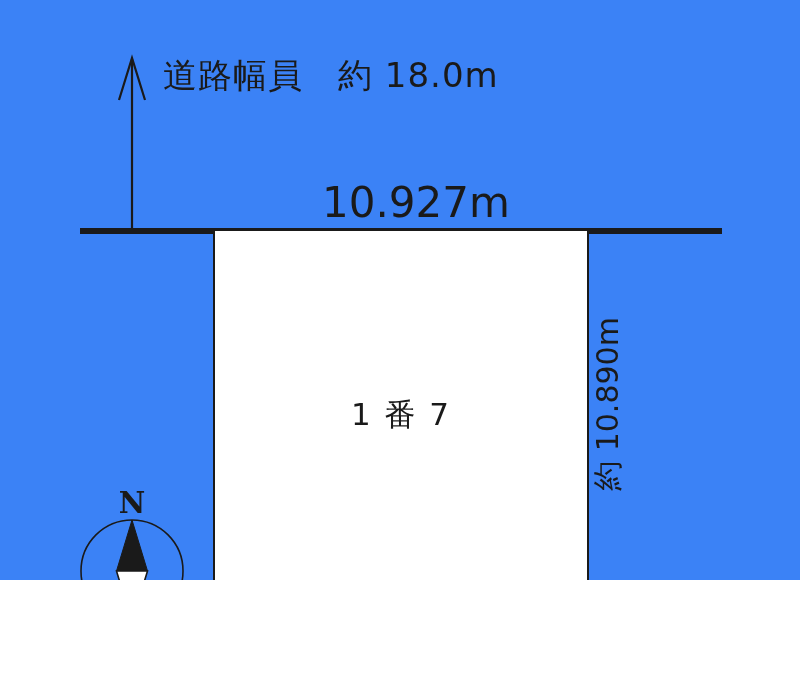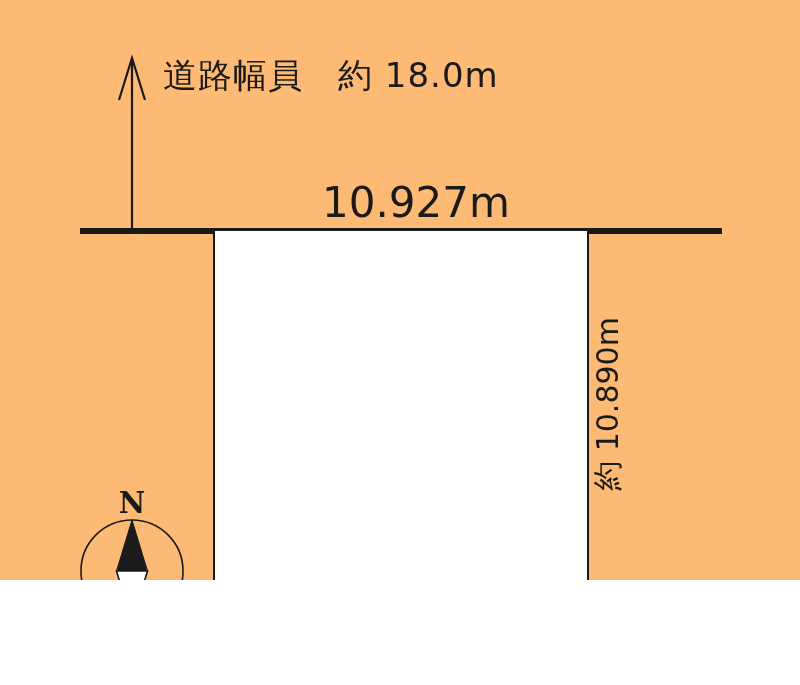--- a/index.html
+++ b/index.html
@@ -4,21 +4,21 @@
 <style>
   html, body {
     margin: 0;
     padding: 0;
     background: #ffffff;
   }
   .canvas {
     position: relative;
     width: 800px;
     height: 580px;
-    background: #fdba74;
+    background: #3b82f6;
     overflow: hidden;
     font-family: "DejaVu Sans", "Liberation Sans", sans-serif;
     color: #1a1a1a;
   }
   .abs { position: absolute; }
 
   
   .north-arrow {
     left: 108px;
     top: 50px;
@@ -114,20 +114,21 @@
   </svg>
 
   <div class="abs road-width-label">道路幅員　約 18.0m</div>
 
   <div class="abs frontage-label">10.927m</div>
 
   <div class="abs road-line"></div>
 
   <div class="abs plot-rect"></div>
 
+  <div class="abs lot-label">1 番 7</div>
 
   <div class="abs depth-label">約 10.890m</div>
 
   <div class="abs compass-n">N</div>
 
   <svg class="abs compass-rose" viewBox="0 0 108 110">
     <circle cx="54" cy="55" r="51" fill="none" stroke="#1a1a1a" stroke-width="1.6"></circle>
     <polygon points="54,4 69.5,55 38.5,55" fill="#1a1a1a" stroke="#1a1a1a" stroke-width="1"></polygon>
     <polygon points="54,106 38.5,55 69.5,55" fill="#ffffff" stroke="#1a1a1a" stroke-width="1.6"></polygon>
   </svg>

